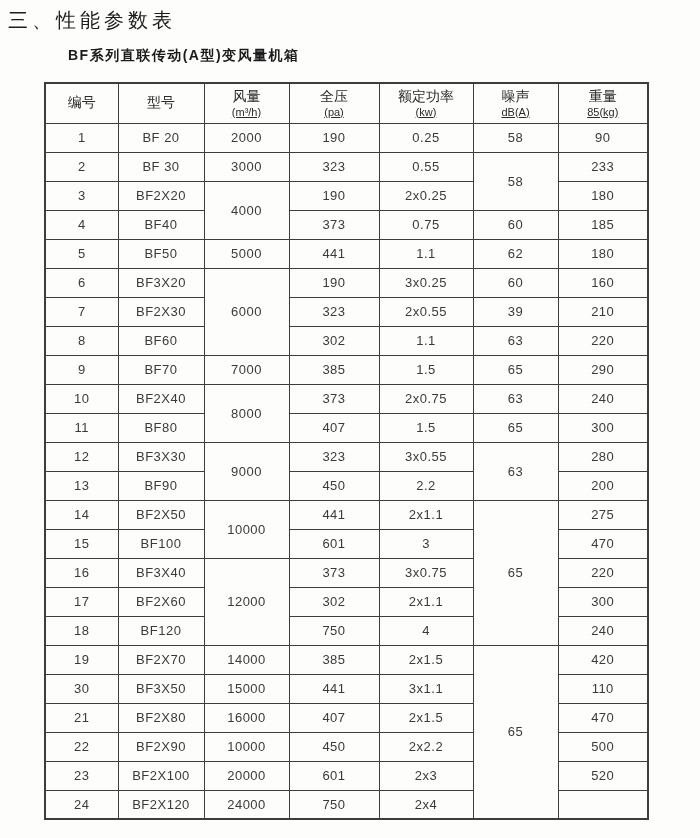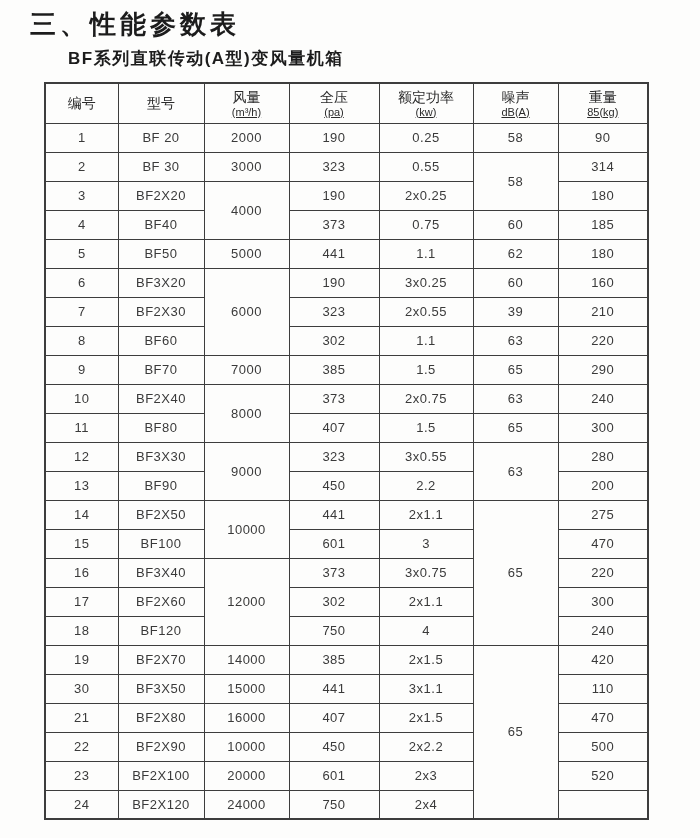--- a/index.html
+++ b/index.html
@@ -6,43 +6,43 @@
   body {
     width: 700px; height: 838px;
     background: #fdfdfc;
     font-family: "Liberation Sans", "DejaVu Sans", sans-serif;
     color: #2e2e2e;
     position: relative;
     overflow: hidden;
   }
   .doc-title {
     position: absolute; left: 8px; top: 7px;
-    font-size: 26px; font-weight: bold; letter-spacing: 4px;
-    color: #1c1c1c; white-space: nowrap; margin-left: 22px;
+    font-size: 20px; font-weight: normal; letter-spacing: 4px;
+    color: #1c1c1c; white-space: nowrap;
   }
   .doc-subtitle {
     position: absolute; left: 68px; top: 47px;
-    font-size: 17px; font-weight: bold; letter-spacing: 1.5px;
+    font-size: 14px; font-weight: bold; letter-spacing: 1.5px;
     color: #1c1c1c; white-space: nowrap;
   }
   table.perf {
     position: absolute; left: 44px; top: 82px;
     border-collapse: collapse; table-layout: fixed;
     border: 2px solid #3d3d3d;
   }
   .perf th, .perf td {
     border: 1px solid #3d3d3d;
     text-align: center; vertical-align: middle;
     padding: 0; font-weight: normal;
     overflow: hidden; white-space: nowrap;
   }
   .perf thead tr { height: 40px; }
   .perf tbody tr { height: 29px; }
   .perf td { font-size: 13px; color: #3a3a3a; letter-spacing: 0.5px; }
-  .h-main { display: block; font-size: 14px; line-height: 1.2; color: #2a2a2a; }
+  .h-main { display: block; font-size: 14px; line-height: 1.2; color: #2a2a2a; font-family: Liberation Mono, monospace; }
   .h-unit { display: block; font-size: 11px; line-height: 1.1; color: #2a2a2a; text-decoration: underline; }
 </style>
 </head>
 <body>
 
 <div class="doc-title">三、性能参数表</div>
 <div class="doc-subtitle">BF系列直联传动(A型)变风量机箱</div>
 
 <table class="perf">
   <colgroup>
@@ -94,21 +94,21 @@
         <td>58</td>
         <td>90</td>
       </tr>
       <tr>
         <td>2</td>
         <td>BF 30</td>
         <td>3000</td>
         <td>323</td>
         <td>0.55</td>
         <td rowspan="2">58</td>
-        <td>314</td>
+        <td>233</td>
       </tr>
       <tr>
         <td>3</td>
         <td>BF2X20</td>
         <td rowspan="2">4000</td>
         <td>190</td>
         <td>2x0.25</td>
         <td>180</td>
       </tr>
       <tr>

